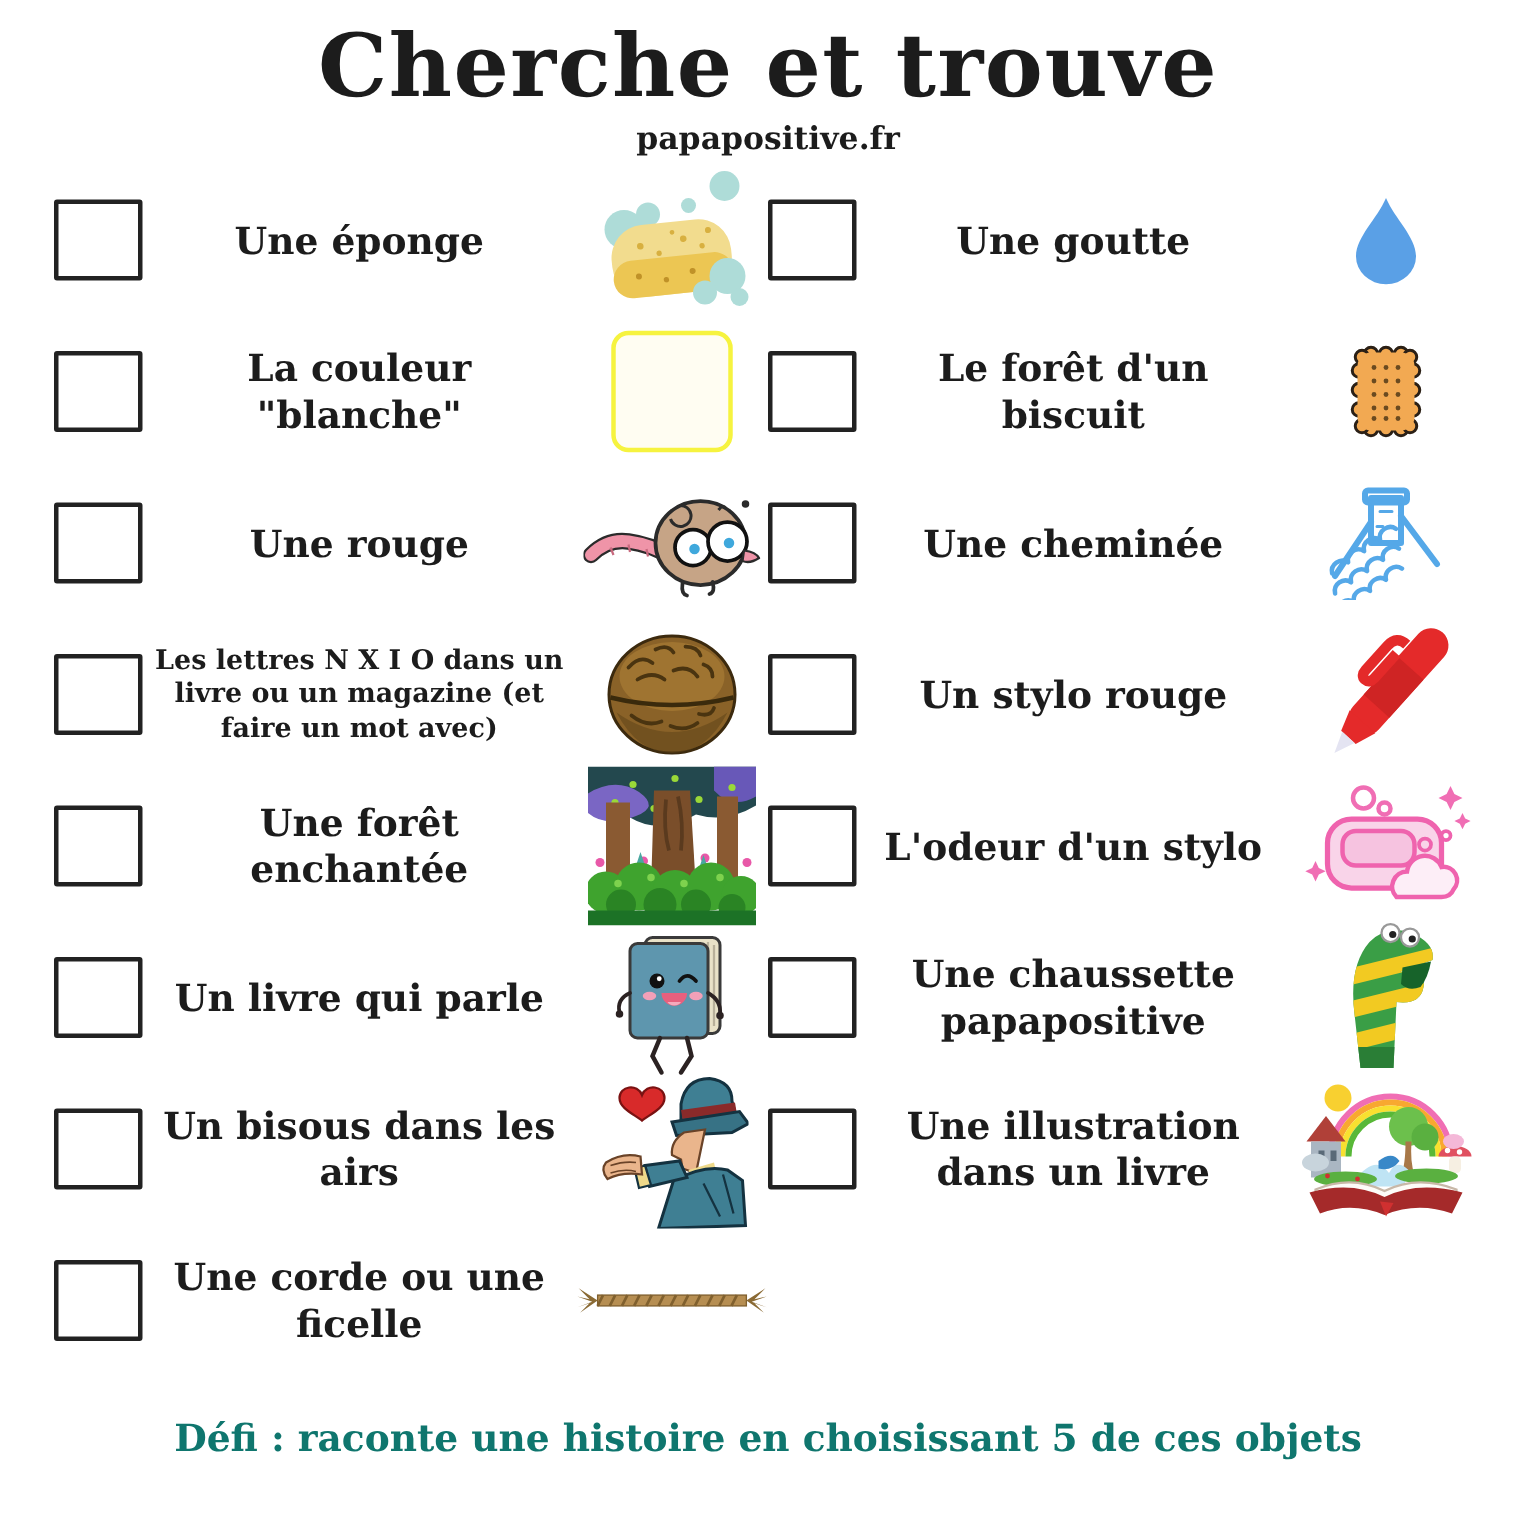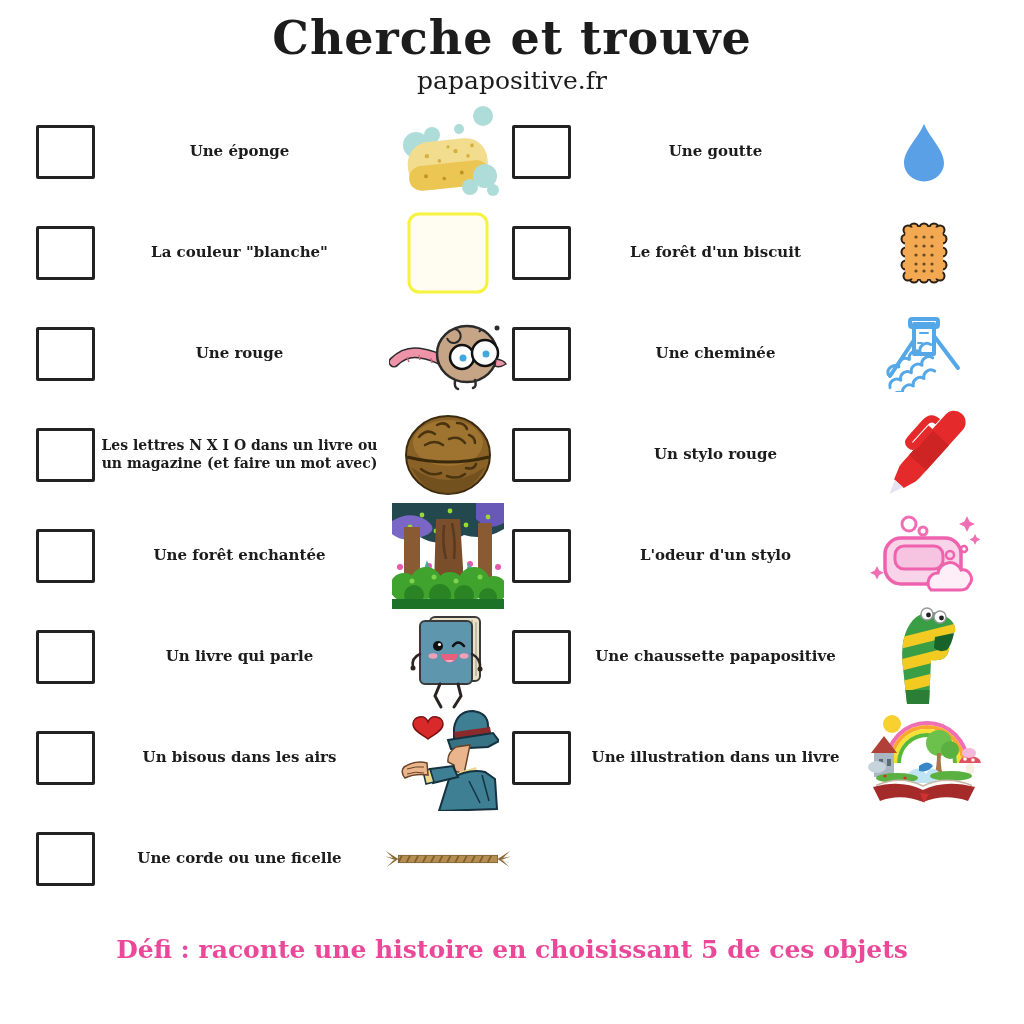--- a/index.html
+++ b/index.html
@@ -2,34 +2,34 @@
 <html><head>
 <meta charset="utf-8">
 <style>
   html,body{margin:0;padding:0;}
   body{
     width:1024px;height:1024px;background:#ffffff;
     font-family:"DejaVu Serif","Liberation Serif",serif;
     color:#1c1c1c;overflow:hidden;
   }
   .header{text-align:center;padding-top:14px;}
-  .title{font-size:46px;font-weight:bold;letter-spacing:1px;line-height:1.05;}
-  .subtitle{font-size:25px;font-weight:normal;margin-top:4px;}
+  .title{font-size:58px;font-weight:bold;letter-spacing:1px;line-height:1.05;}
+  .subtitle{font-size:21px;font-weight:bold;margin-top:4px;}
   .columns{display:flex;padding:6px 36px 0 36px;}
   .col{width:50%;display:flex;flex-direction:column;}
   .row{display:flex;align-items:center;height:101px;overflow:visible;}
   .checkbox{
     width:53px;height:48px;flex:0 0 53px;background:#fff;
     border:3px solid #222;border-radius:2px;cursor:pointer;
   }
   .label{
-    flex:1;text-align:center;font-size:15px;font-weight:bold;
+    flex:1;text-align:center;font-size:25px;font-weight:bold;
     line-height:1.25;padding:0 6px;
   }
-  .label.small{font-size:14px;}
+  .label.small{font-size:18px;}
   .iconbox{
     width:128px;flex:0 0 128px;display:flex;align-items:center;
     justify-content:center;overflow:visible;
   }
   .footer{text-align:center;margin-top:26px;font-size:25px;font-weight:bold;}
 </style>
 </head>
 <body>
 
 <div class="header">
@@ -386,13 +386,13 @@
 <path d="M12 76 Q36 66 58 77 Q80 66 106 76 L106 83 Q80 75 58 86 Q36 75 12 83 Z" fill="#fdfcf8" stroke="#c8b8a8" stroke-width="1.5"></path>
 <path d="M8 78 Q36 70 58 81 Q80 70 110 78 L103 92 Q80 84 58 93 Q36 84 15 92 Z" fill="#a52a2a"></path>
 <path d="M55 84 l4 10 l5 -9" fill="#d03030"></path>
 </svg>
         </span>
   </div>
 
 </div>
 </div>
 
-<div class="footer" style="color: #ec4899;">Défi : raconte une histoire en choisissant 5 de ces objets</div>
+<div class="footer" style="color: #0f766e;">Défi : raconte une histoire en choisissant 5 de ces objets</div>
 
 </body></html>

